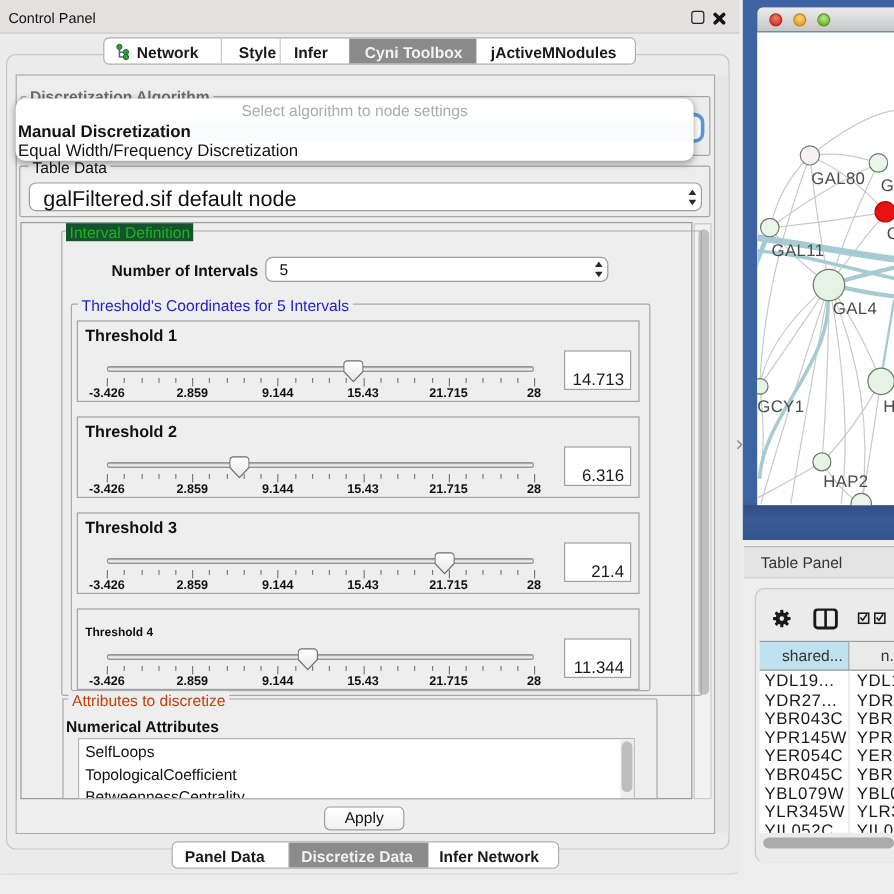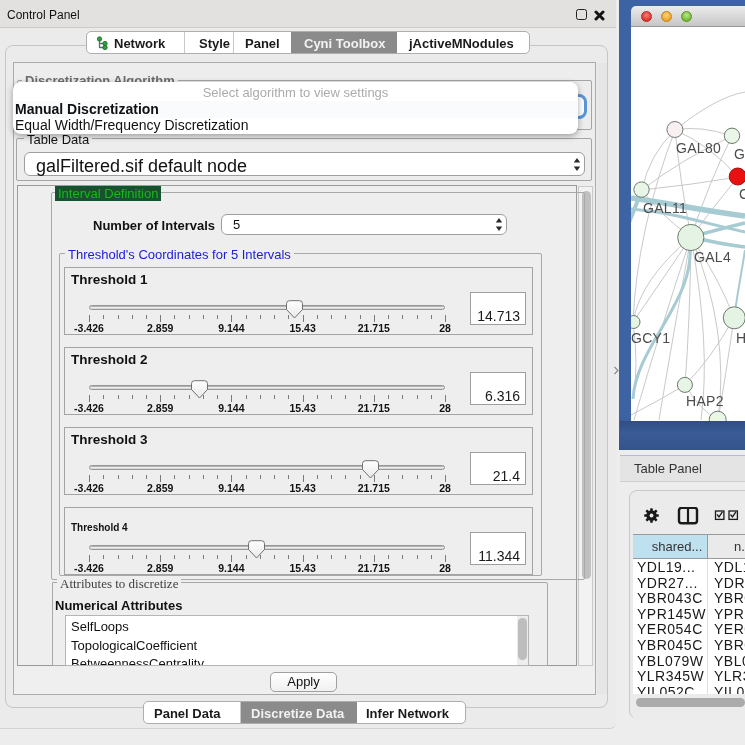--- a/index.html
+++ b/index.html
@@ -25,21 +25,21 @@
   <div class="abs" style="left:97px; top:0; width:1px; height:23px; background:#c9c9c9;"></div>
   <div class="abs" style="left:146px; top:0; width:1px; height:23px; background:#c9c9c9;"></div>
   <svg class="abs" style="left:9px; top:4px;" width="14" height="15" viewBox="0 0 14 15">
     <path d="M3.5 4 V12 M3.5 7.5 H8 M3.5 11.5 H8" stroke="#5a6a7a" stroke-width="1.3" fill="none"></path>
     <circle cx="3.5" cy="3" r="2.2" fill="#2f9e3f" stroke="#1c6e2a" stroke-width="0.8"></circle>
     <circle cx="9" cy="7.5" r="2.2" fill="#2f9e3f" stroke="#1c6e2a" stroke-width="0.8"></circle>
     <circle cx="9" cy="11.5" r="2.2" fill="#2f9e3f" stroke="#1c6e2a" stroke-width="0.8"></circle>
   </svg>
   <div class="abs" style="left:27px; top:4px;">Network</div>
   <div class="abs" style="left:112px; top:4px;">Style</div>
-  <div class="abs" style="left:158px; top:4px;">Panel</div>
+  <div class="abs" style="left:158px; top:4px;">Infer</div>
   <div class="abs" style="left:204px; top:0; width:106px; height:23px; background:#8b8b8b;"></div>
   <div class="abs" style="left:217px; top:4px; color:#f2f2f2;">Cyni Toolbox</div>
   <div class="abs" style="left:322px; top:4px;">jActiveMNodules</div>
 </div>
 
 <div class="abs" style="left:13px; top:62px; width:583px; height:633px; border:1px solid #ababab; background:#ededed;"></div>
 
 <div class="abs" style="left:597px; top:63px; width:10px; height:631px; background:#e6e6e6;"></div>
 
 <div class="abs" style="left:17px; top:80px; width:575px; height:50px; border:1px solid #a5a5a5; border-radius:2px;"></div>
@@ -256,42 +256,42 @@
           <stop offset="0" stop-color="#ffffff"></stop>
           <stop offset="1" stop-color="#e8e8e8"></stop>
         </linearGradient>
       </defs>
     </svg>
     <div class="abs" style="left:470px; top:532px; width:56px; height:33px; background:#fff; border:1px solid #9e9e9e;"></div>
     <div class="abs" style="left:470px; top:548px; width:50px; text-align:right; font-size:14px; color:#1a1a1a;">11.344</div>
   </div>
 
 <div class="abs" style="left:52px; top:582px; width:496px; height:84px; border:1px solid #a8a8a8; border-top-right-radius:2px; overflow:hidden;"></div>
-<div class="abs" style="left:57px; top:576px; background:#eeeeee; padding:0 3px; font-size:13px; color:#404040;font-family:Liberation Serif, serif;">Attributes to discretize</div>
+<div class="abs" style="left:57px; top:576px; background:#eeeeee; padding:0 3px; font-size:13px; color:#c2410c;">Attributes to discretize</div>
 <div class="abs" style="left:55px; top:598px; font-size:13px; font-weight:bold; color:#111;">Numerical Attributes</div>
 <div class="abs" style="left:65px; top:615px; width:464px; height:51px; background:#fff; border:1px solid #b5b5b5; overflow:hidden;">
   <div style="padding:2px 0 0 5px; font-size:13px; color:#111; line-height:18.5px;">SelfLoops<br>TopologicalCoefficient<br>BetweennessCentrality</div>
 </div>
 <div class="abs" style="left:517px; top:616px; width:11px; height:49px; background:#ededed;"></div>
 <div class="abs" style="left:518px; top:618px; width:9px; height:42px; background:#bdbdbd; border-radius:5px;"></div>
 
 <div class="abs" style="left:14px; top:667px; width:581px; height:27px; background:#efefef;"></div>
 <div class="abs" style="left:270px; top:672px; width:67px; height:20px; background:linear-gradient(#ffffff,#f0f0f0); border:1px solid #9f9f9f; border-radius:5px; text-align:center; font-size:13px; color:#111; line-height:18px;">Apply</div>
 
 <div class="abs" style="left:143px; top:701px; width:323px; height:23px; background:#fff; border:1px solid #aeaeae; border-radius:5px; overflow:hidden; font-size:13px; font-weight:bold; color:#1a1a1a;">
   <div class="abs" style="left:0; top:0; width:97px; height:23px; border-right:1px solid #c9c9c9;"></div>
   <div class="abs" style="left:10px; top:4px;">Panel Data</div>
   <div class="abs" style="left:97px; top:0; width:116px; height:23px; background:#8b8b8b;"></div>
   <div class="abs" style="left:107px; top:4px; color:#f2f2f2;">Discretize Data</div>
   <div class="abs" style="left:222px; top:4px;">Infer Network</div>
 </div>
 
 <div class="abs" style="left:13px; top:82px; width:565px; height:52px; background:#ffffff; border-radius:8px; box-shadow:0 2px 6px rgba(0,0,0,0.35); z-index:40;"></div>
 <div class="abs" style="left:14px; top:101px; width:563px; height:17px; background:#f9fbfd; z-index:41;"></div>
-<div class="abs" style="left:0; top:85px; width:591px; text-align:center; font-size:13px; color:#ababab; z-index:42;">Select algorithm to view settings</div>
+<div class="abs" style="left:0; top:85px; width:591px; text-align:center; font-size:13px; color:#ababab; z-index:42;">Select algorithm to node settings</div>
 <div class="abs" style="left:15px; top:101px; font-size:14px; font-weight:bold; color:#111; z-index:42;">Manual Discretization</div>
 <div class="abs" style="left:15px; top:117px; font-size:14px; color:#111; z-index:42;">Equal Width/Frequency Discretization</div>
 
 <svg class="abs" style="left:613px; top:366px;" width="6" height="9" viewBox="0 0 6 9">
     <path d="M1.5 1 L5 4.5 L1.5 8" stroke="#8a8a8a" stroke-width="1.2" fill="none"></path>
   </svg>
 
 <div class="abs" style="left:619px; top:0; width:126px; height:450px; background:linear-gradient(#3e63a3,#3e63a3 92%,#35548c);"></div>
 
 <div class="abs" style="left:631px; top:6px; width:114px; height:21px; background:linear-gradient(#ececec,#c6c6c6); border-bottom:1px solid #999; border-top-left-radius:5px;"></div>

